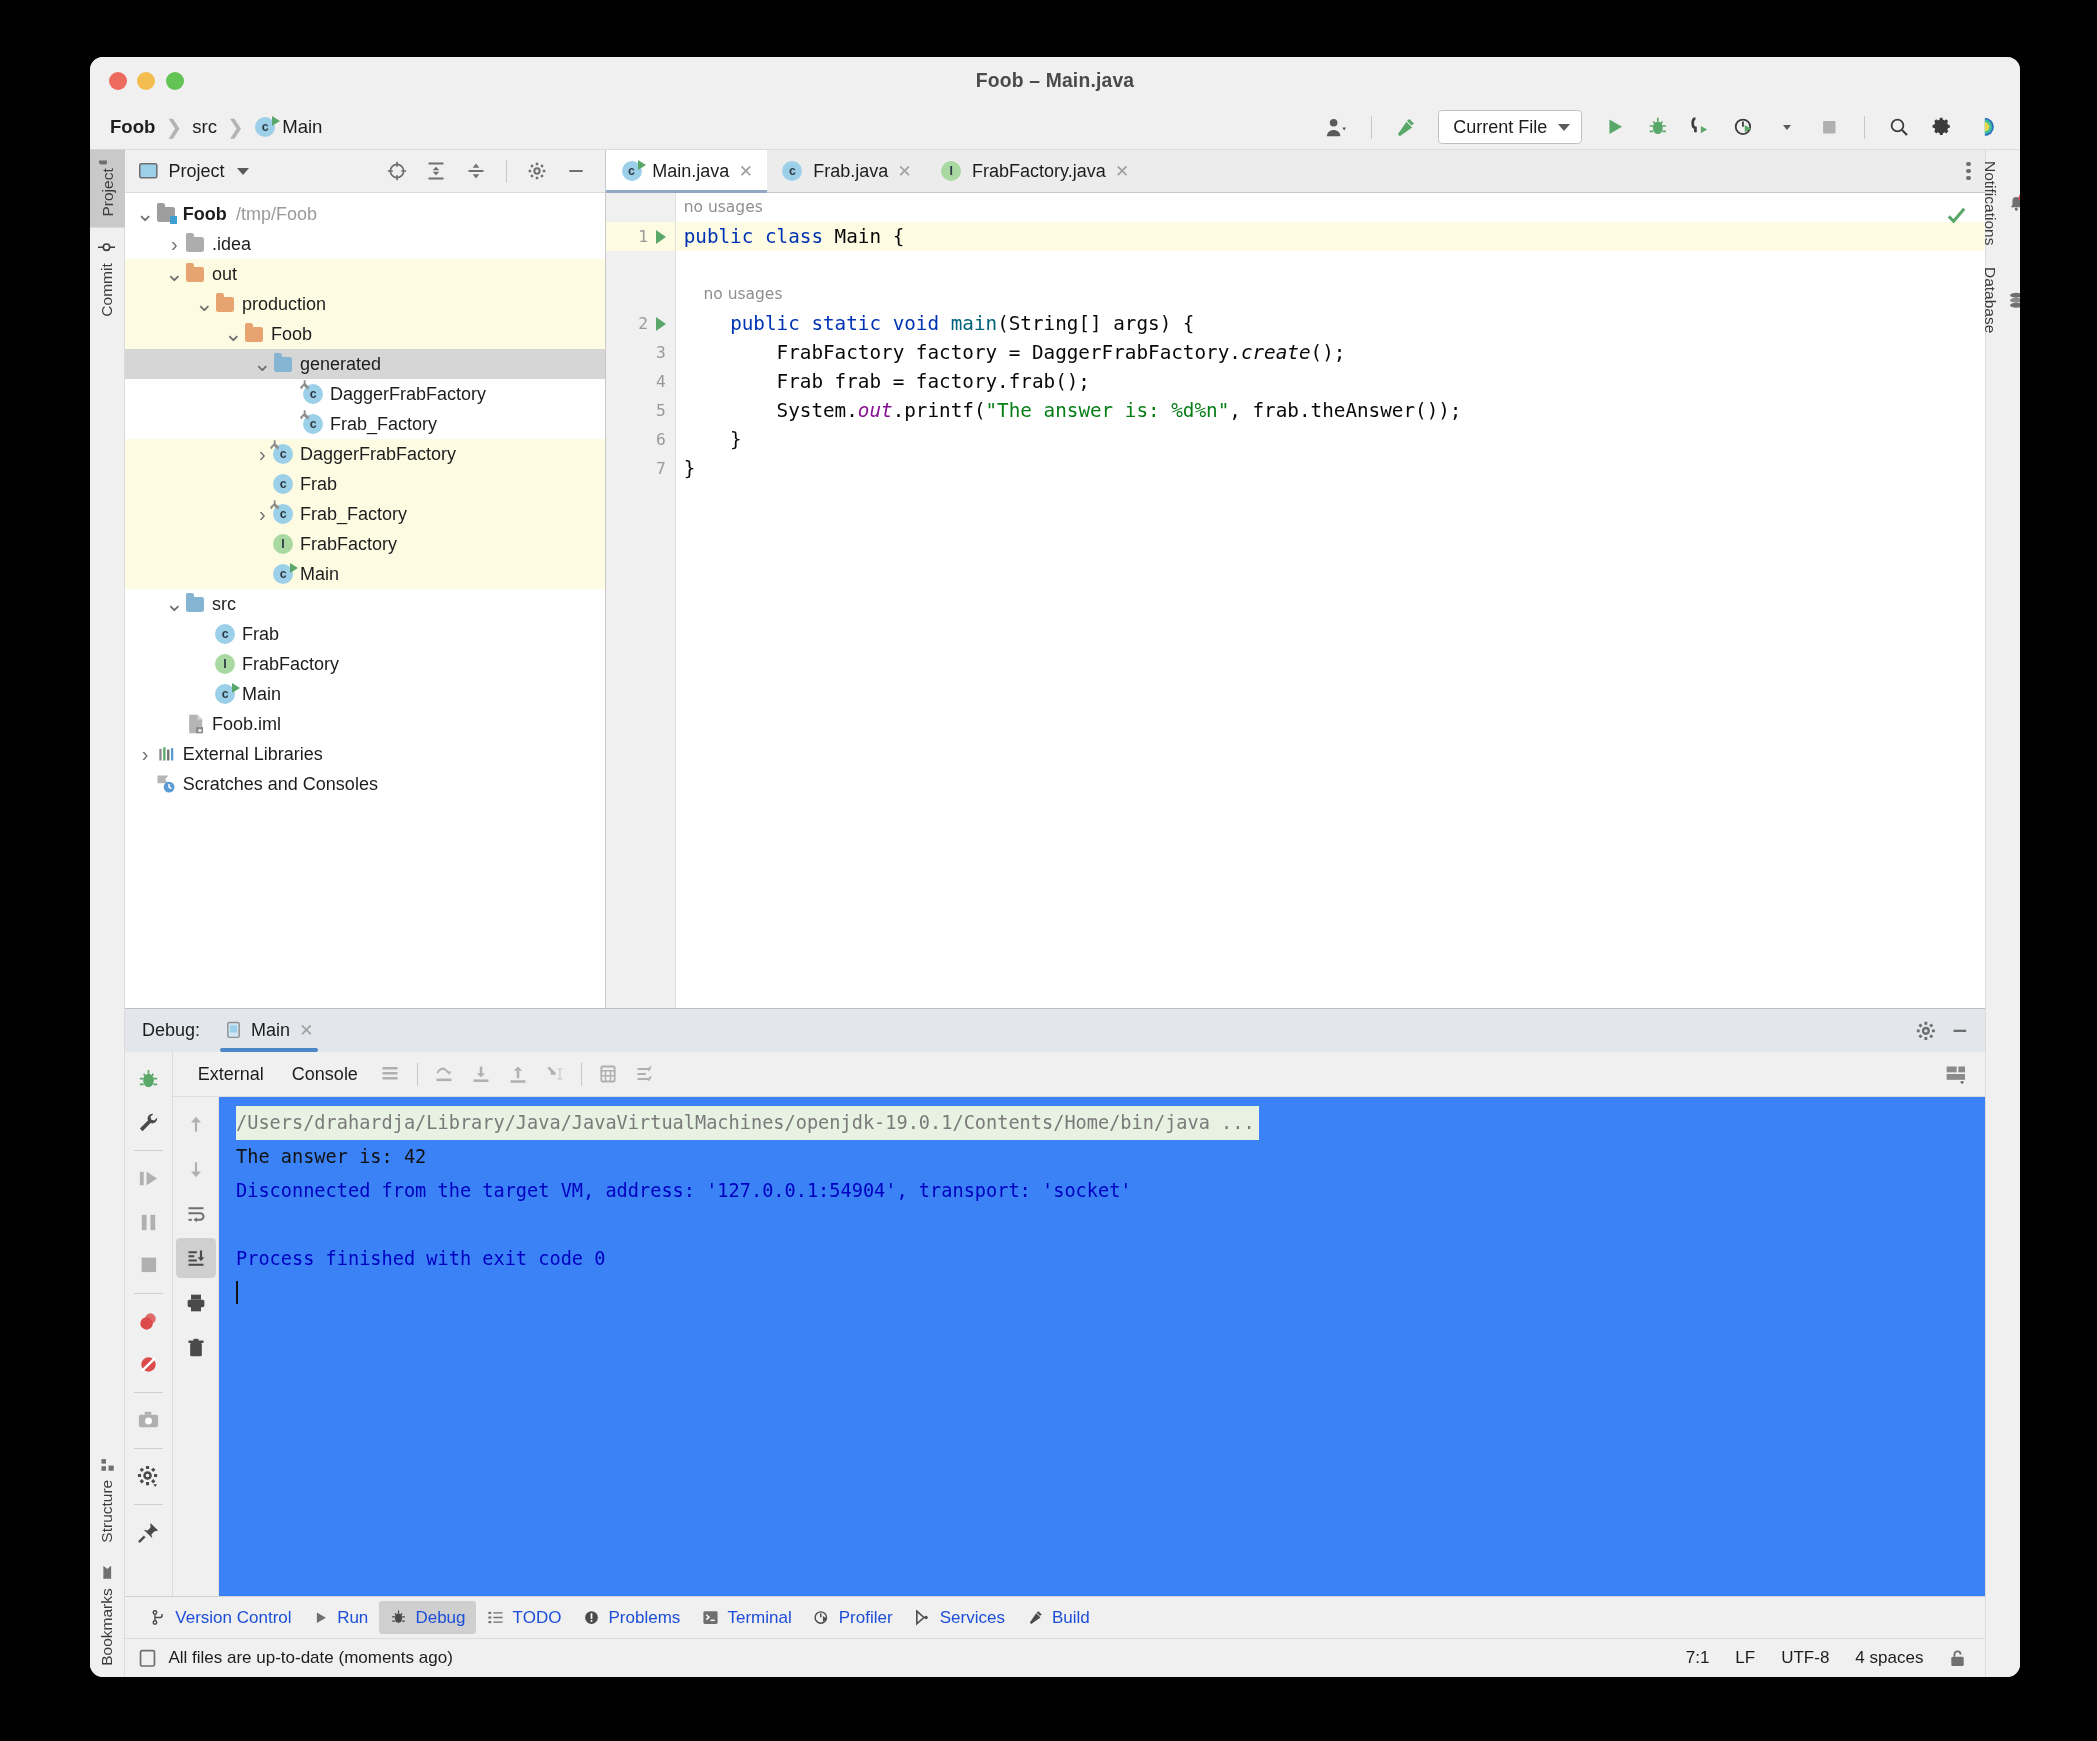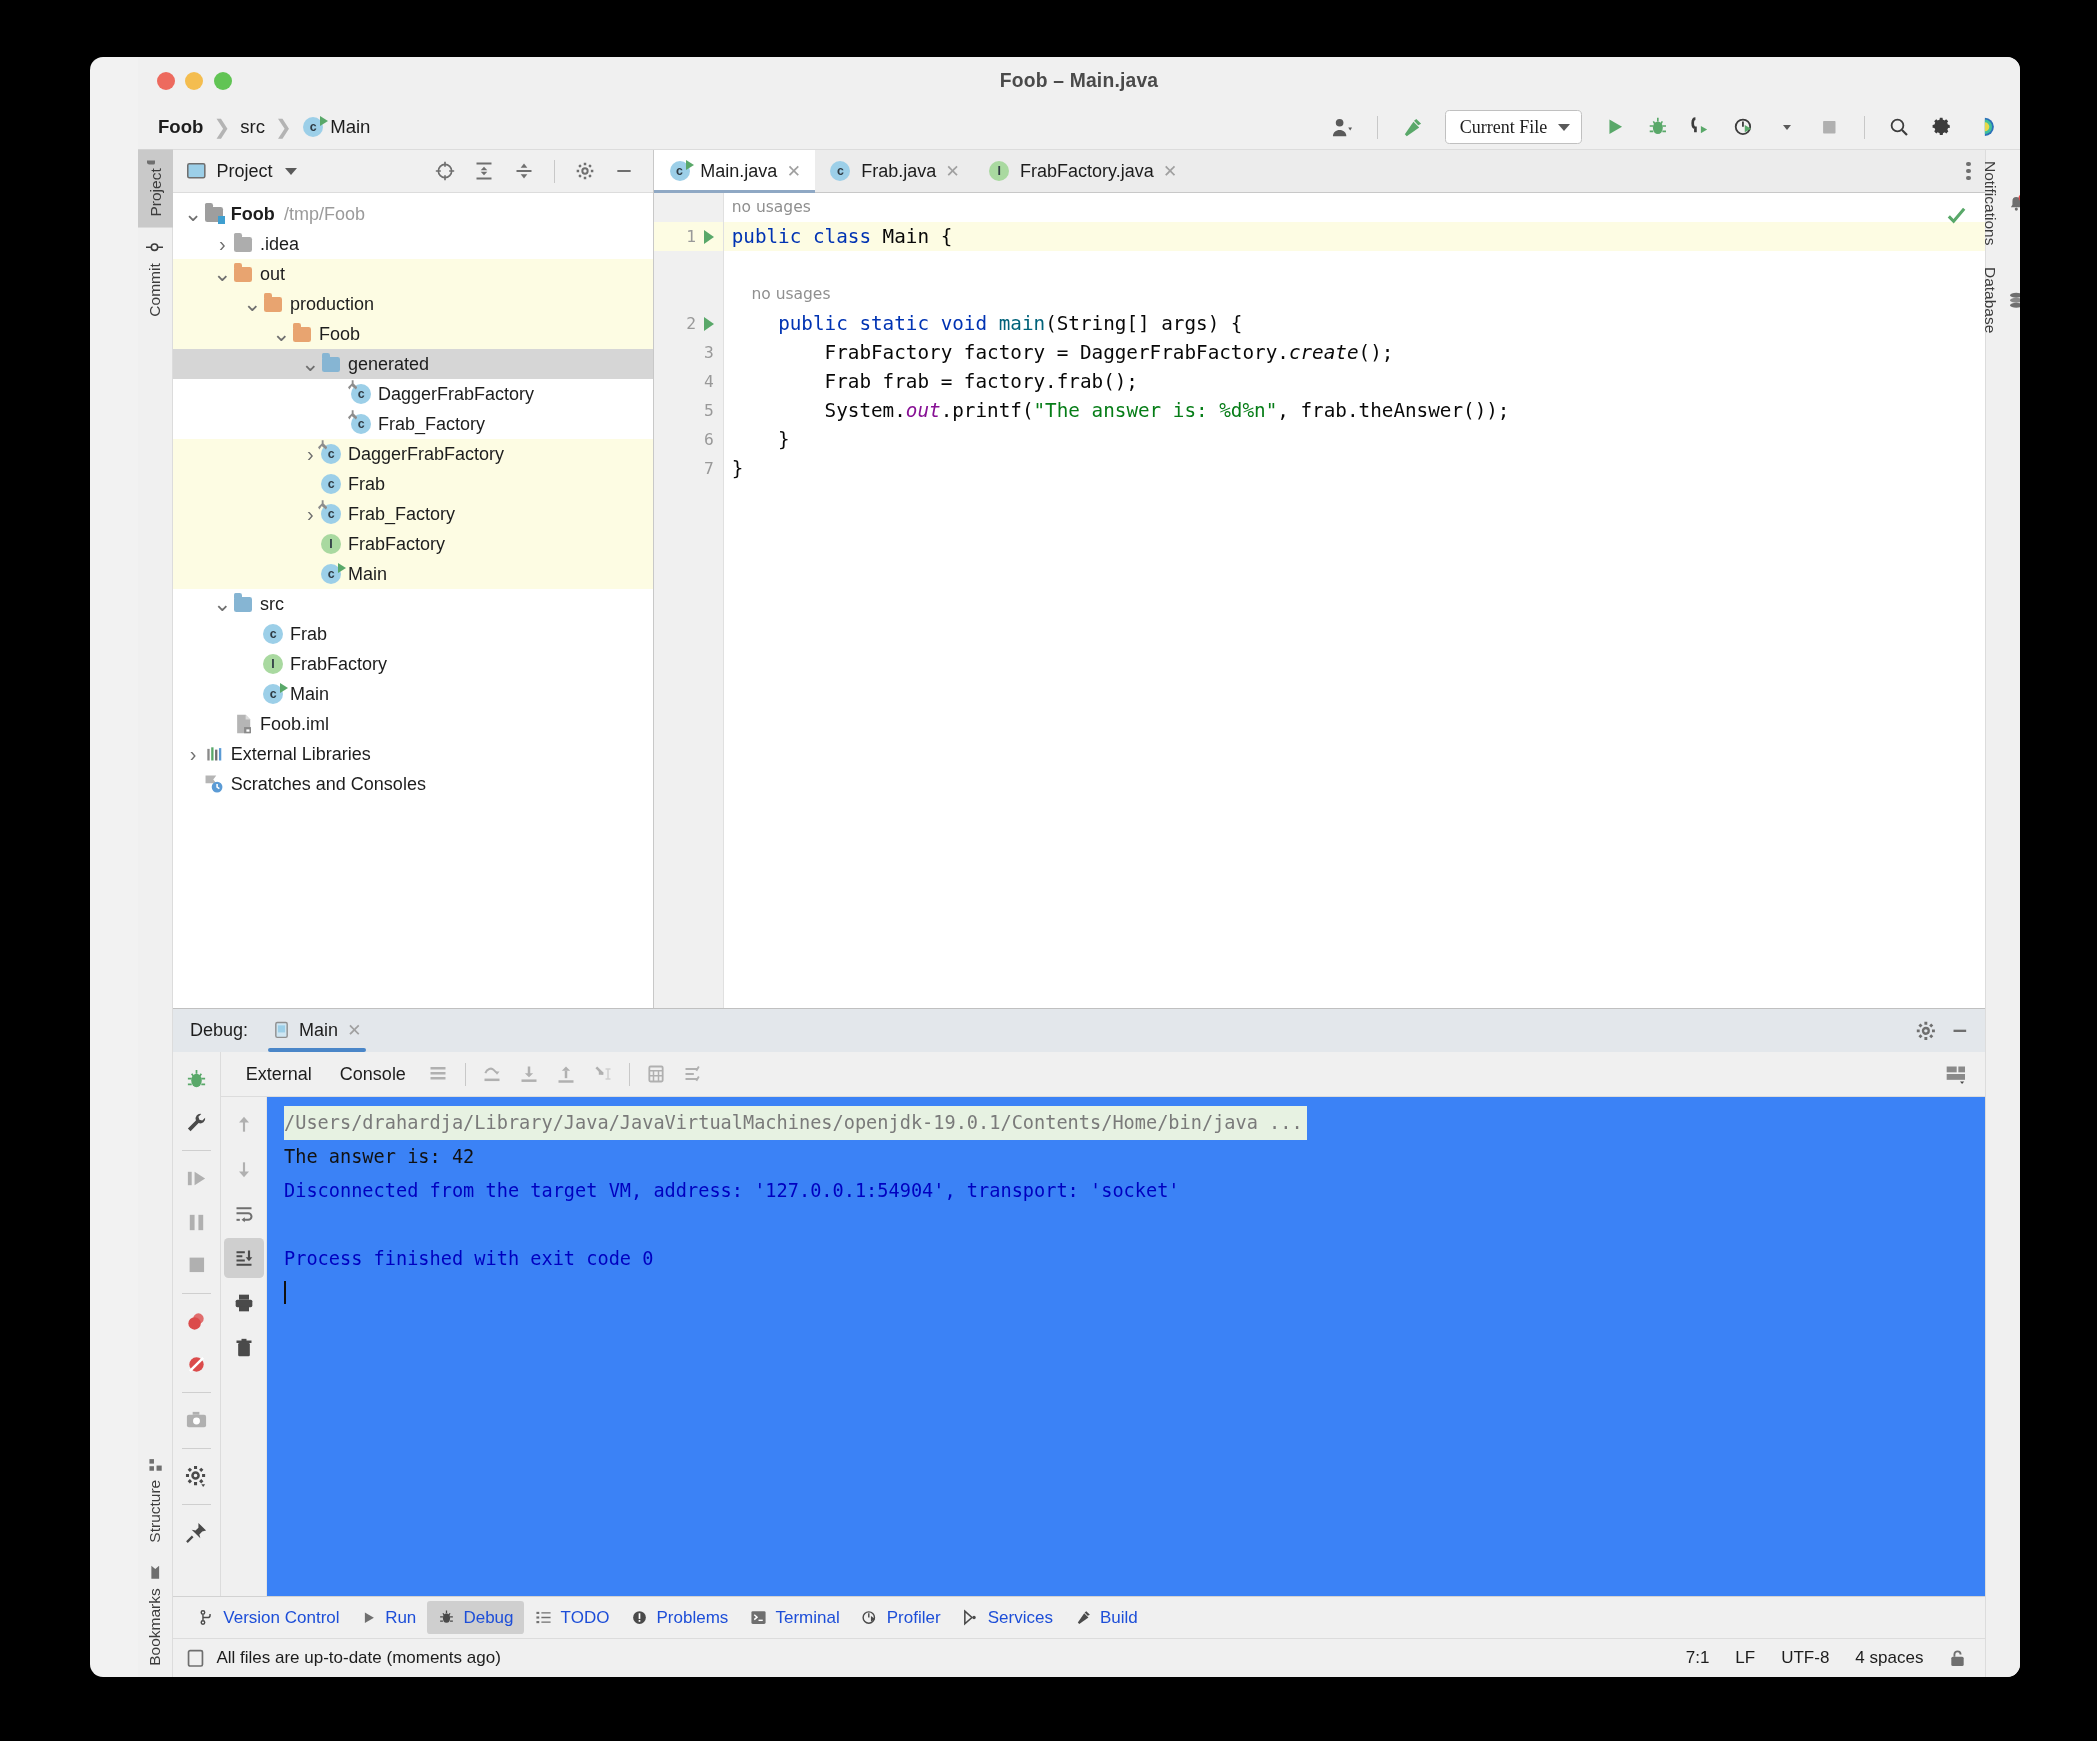--- a/index.html
+++ b/index.html
@@ -10,21 +10,21 @@
     overflow: hidden;
   }
   .window {
     position: absolute;
     left: 90px; top: 57px;
     width: 1930px; height: 1620px;
     background: #f2f2f2;
     border-radius: 13px;
     overflow: hidden;
     box-shadow: 0 15.5px 46px rgba(0,0,0,.55);
-    display: flex; flex-direction: column; padding-left: 48px;
+    display: flex; flex-direction: column;
   }
   
   .titlebar {
     height: 48px; flex: 0 0 48px;
     background: #f0f0f0;
     position: relative;
     display: flex; align-items: center;
   }
   .traffic { display: flex; gap: 10.8px; margin-left: 18.6px; }
   .dot { width: 18px; height: 18px; border-radius: 50%; }
@@ -40,21 +40,21 @@
   .navbar {
     height: 45px; flex: 0 0 45px;
     background: #f0f0f0;
     display: flex; align-items: center;
     padding: 0 17px 0 20px;
     border-bottom: 0.8px solid #dcdcdc;
   }
   .crumb { font-size: 18.6px; color: #1d1d1d; display: flex; align-items: center; }
   .crumb.bold { font-weight: bold; }
   .crumb-sep { color: #b4b4b4; font-size: 20px; margin: 0 10px; font-weight: 300; }
-  .navbar-right { margin-left: auto; display: flex; align-items: center; gap: 7px; font-family: Liberation Serif, serif; }
+  .navbar-right { margin-left: auto; display: flex; align-items: center; gap: 7px; }
   .tb-btn {
     width: 36px; height: 36px;
     display: flex; align-items: center; justify-content: center;
   }
   .tb-sep { width: 0.8px; height: 23px; background: #c8c8c8; margin: 0 9.3px; }
   .runconfig {
     display: flex; align-items: center; gap: 10.8px;
     height: 34px; padding: 0 10.8px 0 14px;
     background: #fff; border: 0.8px solid #c0c0c0; border-radius: 4.6px;
     font-size: 18px; color: #1d1d1d; margin: 0 7.7px;

